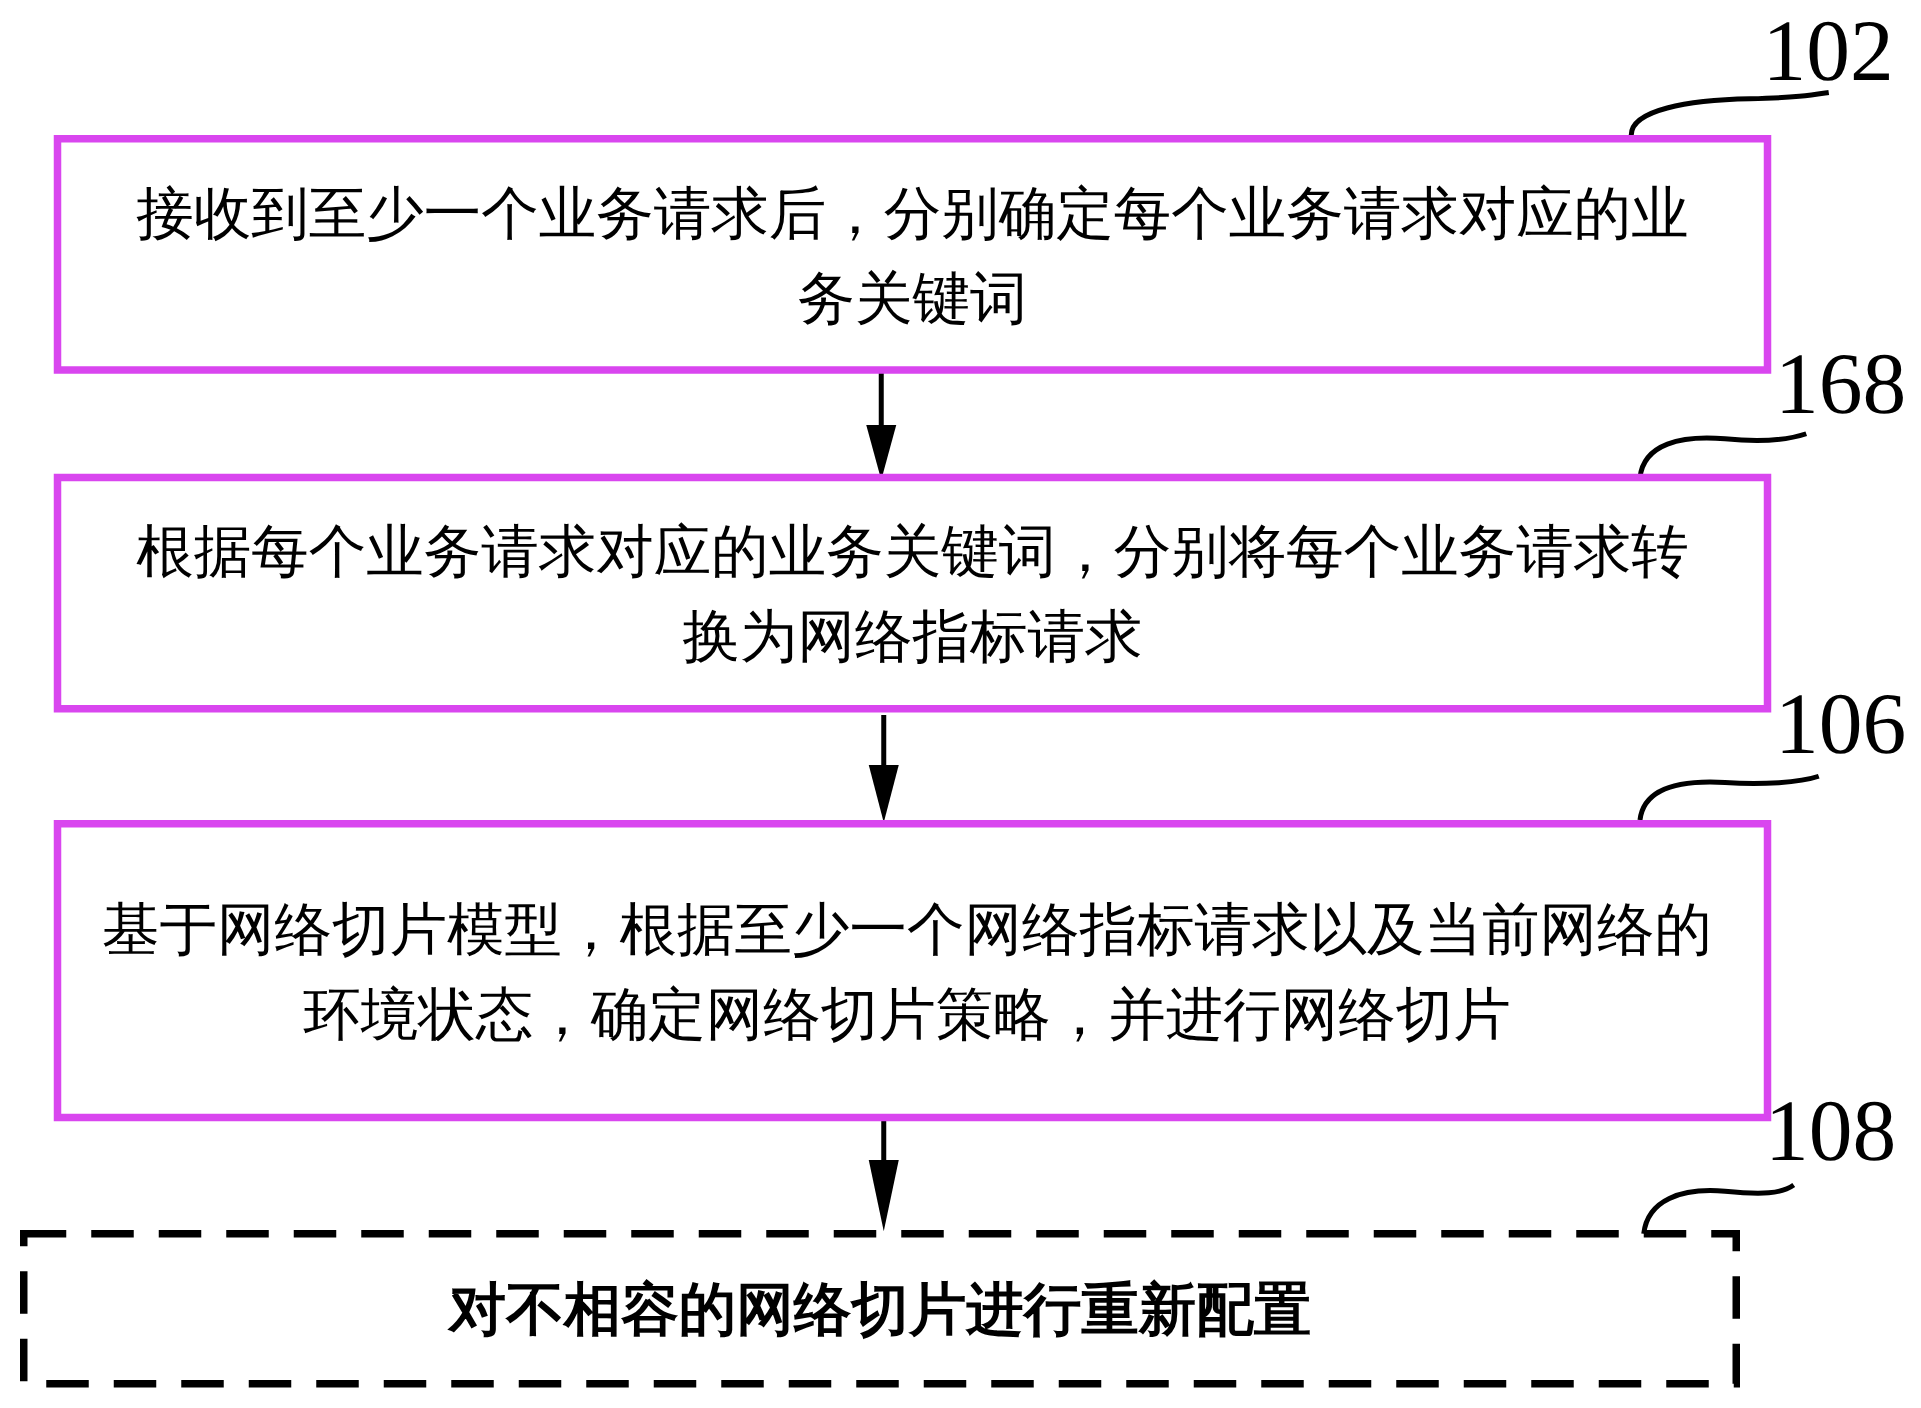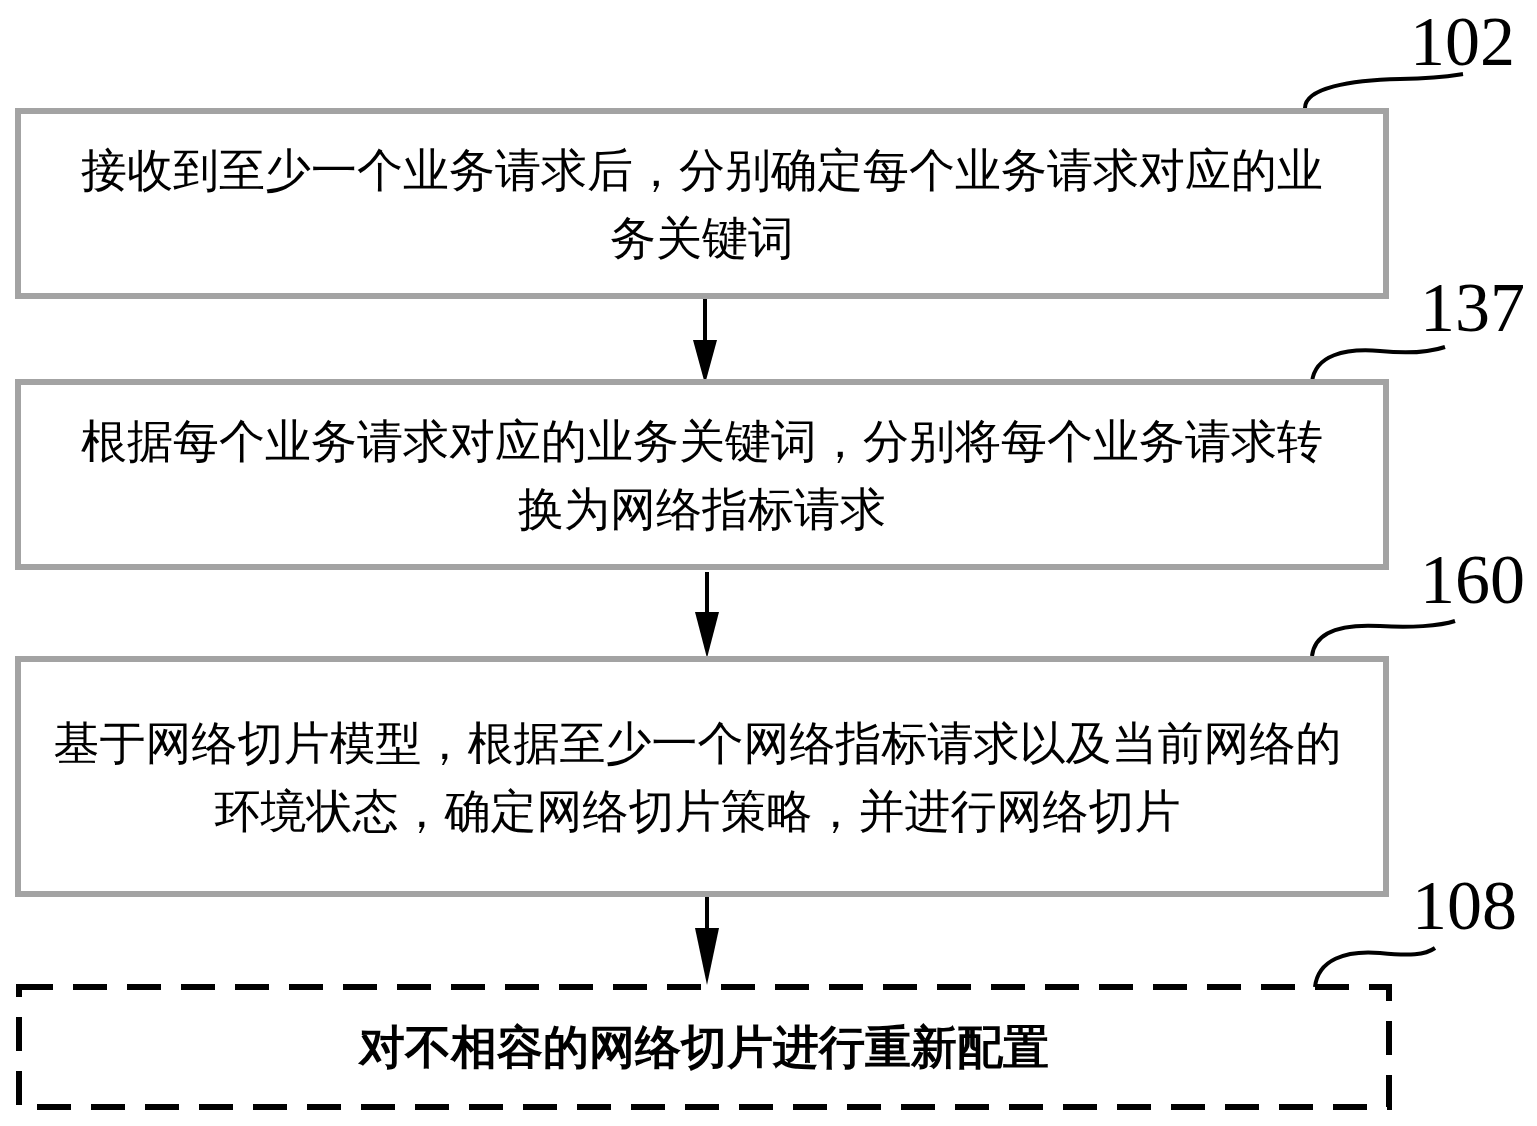--- a/index.html
+++ b/index.html
@@ -1,21 +1,21 @@
 <!DOCTYPE html>
 <html><head>
 <meta charset="utf-8">
 <style>
   html, body { margin:0; padding:0; background:#ffffff; }
   body { width:1537px; height:1126px; position:relative; overflow:hidden;
          font-family: "DejaVu Serif", "Liberation Serif", serif; color:#000; }
   svg.lines { position:absolute; left:0; top:0; width:1537px; height:1126px; }
   .box { position:absolute; box-sizing:border-box; display:flex; align-items:center; justify-content:center;
          text-align:center; font-size:46px; line-height:68px; padding:0 40px; }
-  .solid { border:6px solid #a3a3a3; }
+  .solid { border:6px solid #d946ef;margin-left:28px; }
   .step-text { display:block; }
   .ref { position:absolute; font-family:"Liberation Serif","DejaVu Serif",serif; font-size:70px; line-height:60px; }
 </style>
 </head>
 <body>
 
 <svg class="lines" viewBox="0 0 1537 1126">
 
   <rect x="19" y="987" width="1370" height="120" fill="none" stroke="#000" stroke-width="6" stroke-dasharray="34,20"></rect>
 
@@ -45,15 +45,15 @@
   <span class="step-text">根据每个业务请求对应的业务关键词，分别将每个业务请求转换为网络指标请求</span>
 </div>
 <div class="box solid" style="left:15px; top:656px; width:1374px; height:241px;padding-left:31px;">
   <span class="step-text">基于网络切片模型，根据至少一个网络指标请求以及当前网络的环境状态，确定网络切片策略，并进行网络切片</span>
 </div>
 <div class="box" style="left:19px; top:987px; width:1370px; height:120px;font-weight:bold;">
   <span class="step-text">对不相容的网络切片进行重新配置</span>
 </div>
 
 <div class="ref" style="left:1410px; top:12px;">102</div>
-<div class="ref" style="left:1420px; top:278px;">137</div>
-<div class="ref" style="left:1420px; top:550px;">160</div>
+<div class="ref" style="left:1420px; top:278px;">168</div>
+<div class="ref" style="left:1420px; top:550px;">106</div>
 <div class="ref" style="left:1412px; top:876px;text-align:right;">108</div>
 
 </body></html>

